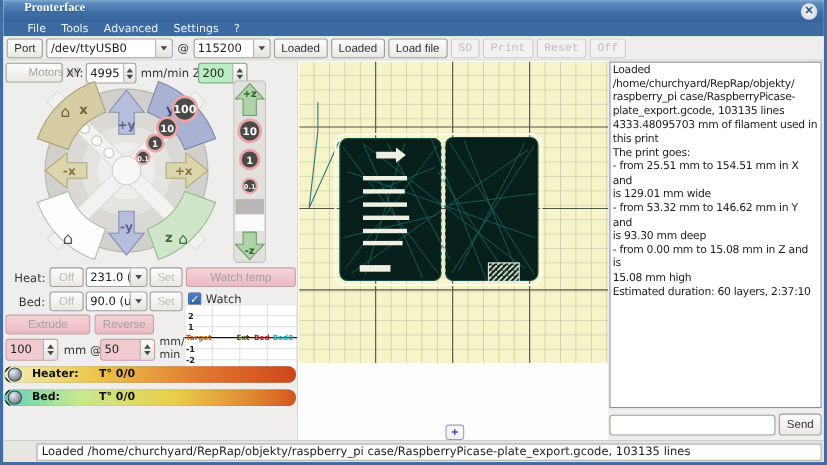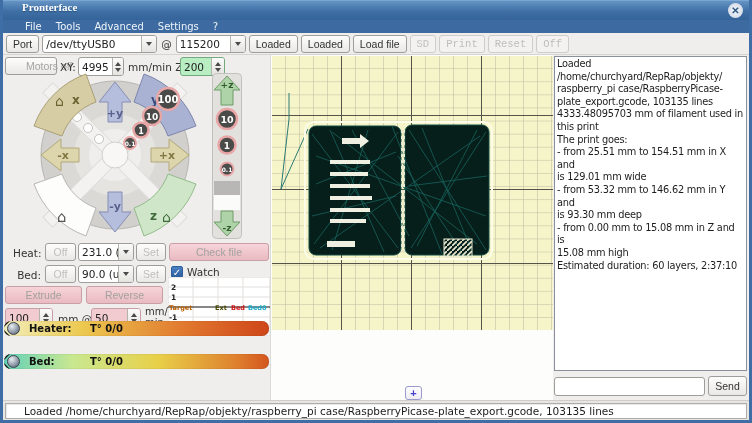--- a/index.html
+++ b/index.html
@@ -77,21 +77,21 @@
   .log-box { position:absolute; left:1px; top:1px; width:193px; height:315px; background:#fff;
              border:1px solid #89909b; font-size:9.8px; line-height:12.6px; color:#1c1c1c; padding:1px 2px;
              white-space:pre-wrap; overflow:hidden; letter-spacing:-0.25px; }
   .cmd-input { position:absolute; left:1px; top:322px; width:151px; height:19px; border:1px solid #9f9d99;
                border-radius:3px; background:#fff; font-size:11px; padding:0 3px; font-family:"DejaVu Sans",sans-serif; }
   .send-btn { position:absolute; left:155px; top:321px; width:39px; height:20px; }
 
   
   .statusbar { height:20px; background:#e8e6e3; border-top:1px solid #cfcdc9; padding:2px 2px; }
   .status-field { height:16px; background:#fff; border:1px solid #aeaca8; box-shadow:inset 1px 1px 1px #00000018;
-                  font-size:10.5px; color:#1c1c1c; line-height:14px; padding-left:18px; white-space:nowrap; overflow:hidden; }
+                  font-size:10.5px; color:#1c1c1c; line-height:14px; padding-left:4px; white-space:nowrap; overflow:hidden;margin-left:28px; }
 
   .plus-btn { position:absolute; left:134px; top:331px; width:17px; height:14px; border:1px solid #9a9ace;
               border-radius:3px; background:linear-gradient(#ffffff,#ededf5); color:#4343cc; font-size:11px;
               font-weight:bold; line-height:11px; text-align:center; }
   svg text { font-family:"DejaVu Sans", sans-serif; }
 </style>
 </head>
 <body>
 
 <div class="window">
@@ -230,28 +230,28 @@
       <span class="lbl abs" style="left:10px;top:214px;width:28px;text-align:right">Bed:</span>
       <button class="btn abs" style="left:42px;top:210px;width:31px;color:#c0beba">Off</button>
       <div class="combo abs" style="left:75px;top:210px;width:56px;height:18px">
         <span class="combo-val">90.0 (u</span>
         <span class="combo-arrow">
             <span class="tri-down"></span>
           </span>
       </div>
       <button class="btn abs" style="left:133px;top:210px;width:30px;color:#c0beba">Set</button>
 
-      <button class="btn pink abs" style="left:166px;top:188px;width:100px">Check file</button>
+      <button class="btn pink abs" style="left:166px;top:188px;width:100px">Watch temp</button>
       <div class="checkbox-row abs" style="left:168px;top:211px">
         <span class="checkbox">✓</span>
         <span class="lbl">Watch</span>
       </div>
 
       <button class="btn pink abs" style="left:2px;top:231px;width:77px">Extrude</button>
-      <button class="btn pink abs" style="left:83px;top:231px;width:77px">Reverse</button>
+      <button class="btn pink abs" style="left:83px;top:231px;width:54px">Reverse</button>
 
       <div class="spin pink abs" style="left:2px;top:253px;width:48px;height:20px">
         <span class="spin-val">100</span>
         <span class="spin-btns">
             <span class="tri-up-s"></span>
             <span class="tri-down-s"></span>
           </span>
       </div>
       <span class="lbl abs" style="left:55px;top:258px">mm @</span>
       <div class="spin pink abs" style="left:88px;top:253px;width:50px;height:20px">
@@ -271,21 +271,21 @@
         <text x="3" y="13" font-size="7.5" font-weight="bold" fill="#222">2</text>
         <text x="3" y="23" font-size="7.5" font-weight="bold" fill="#222">1</text>
         <text x="1" y="43" font-size="7.5" font-weight="bold" fill="#222">-1</text>
         <text x="1" y="53" font-size="7.5" font-weight="bold" fill="#222">-2</text>
         <text x="1" y="32.5" font-size="6.5" font-weight="bold" fill="#b85c00">Target</text>
         <text x="47" y="32.5" font-size="6.5" font-weight="bold" fill="#4a4a00">Ext</text>
         <text x="63" y="32.5" font-size="6.5" font-weight="bold" fill="#cc1111">Bed</text>
         <text x="80" y="32.5" font-size="6.5" font-weight="bold" fill="#18aacc">Bed0</text>
       </svg>
 
-      <div class="gauge heater-g" style="left:1px;top:266px">
+      <div class="gauge heater-g" style="left:1px;top:278px">
         <span class="gauge-mark-t"></span>
         <span class="gauge-mark-b"></span>
         <span class="gauge-knob"></span>
         <span class="gauge-label">Heater:</span>
         <span class="gauge-value">T° 0/0</span>
       </div>
       <div class="gauge bed-g" style="left:1px;top:299px">
         <span class="gauge-mark-t"></span>
         <span class="gauge-mark-b"></span>
         <span class="gauge-knob"></span>

